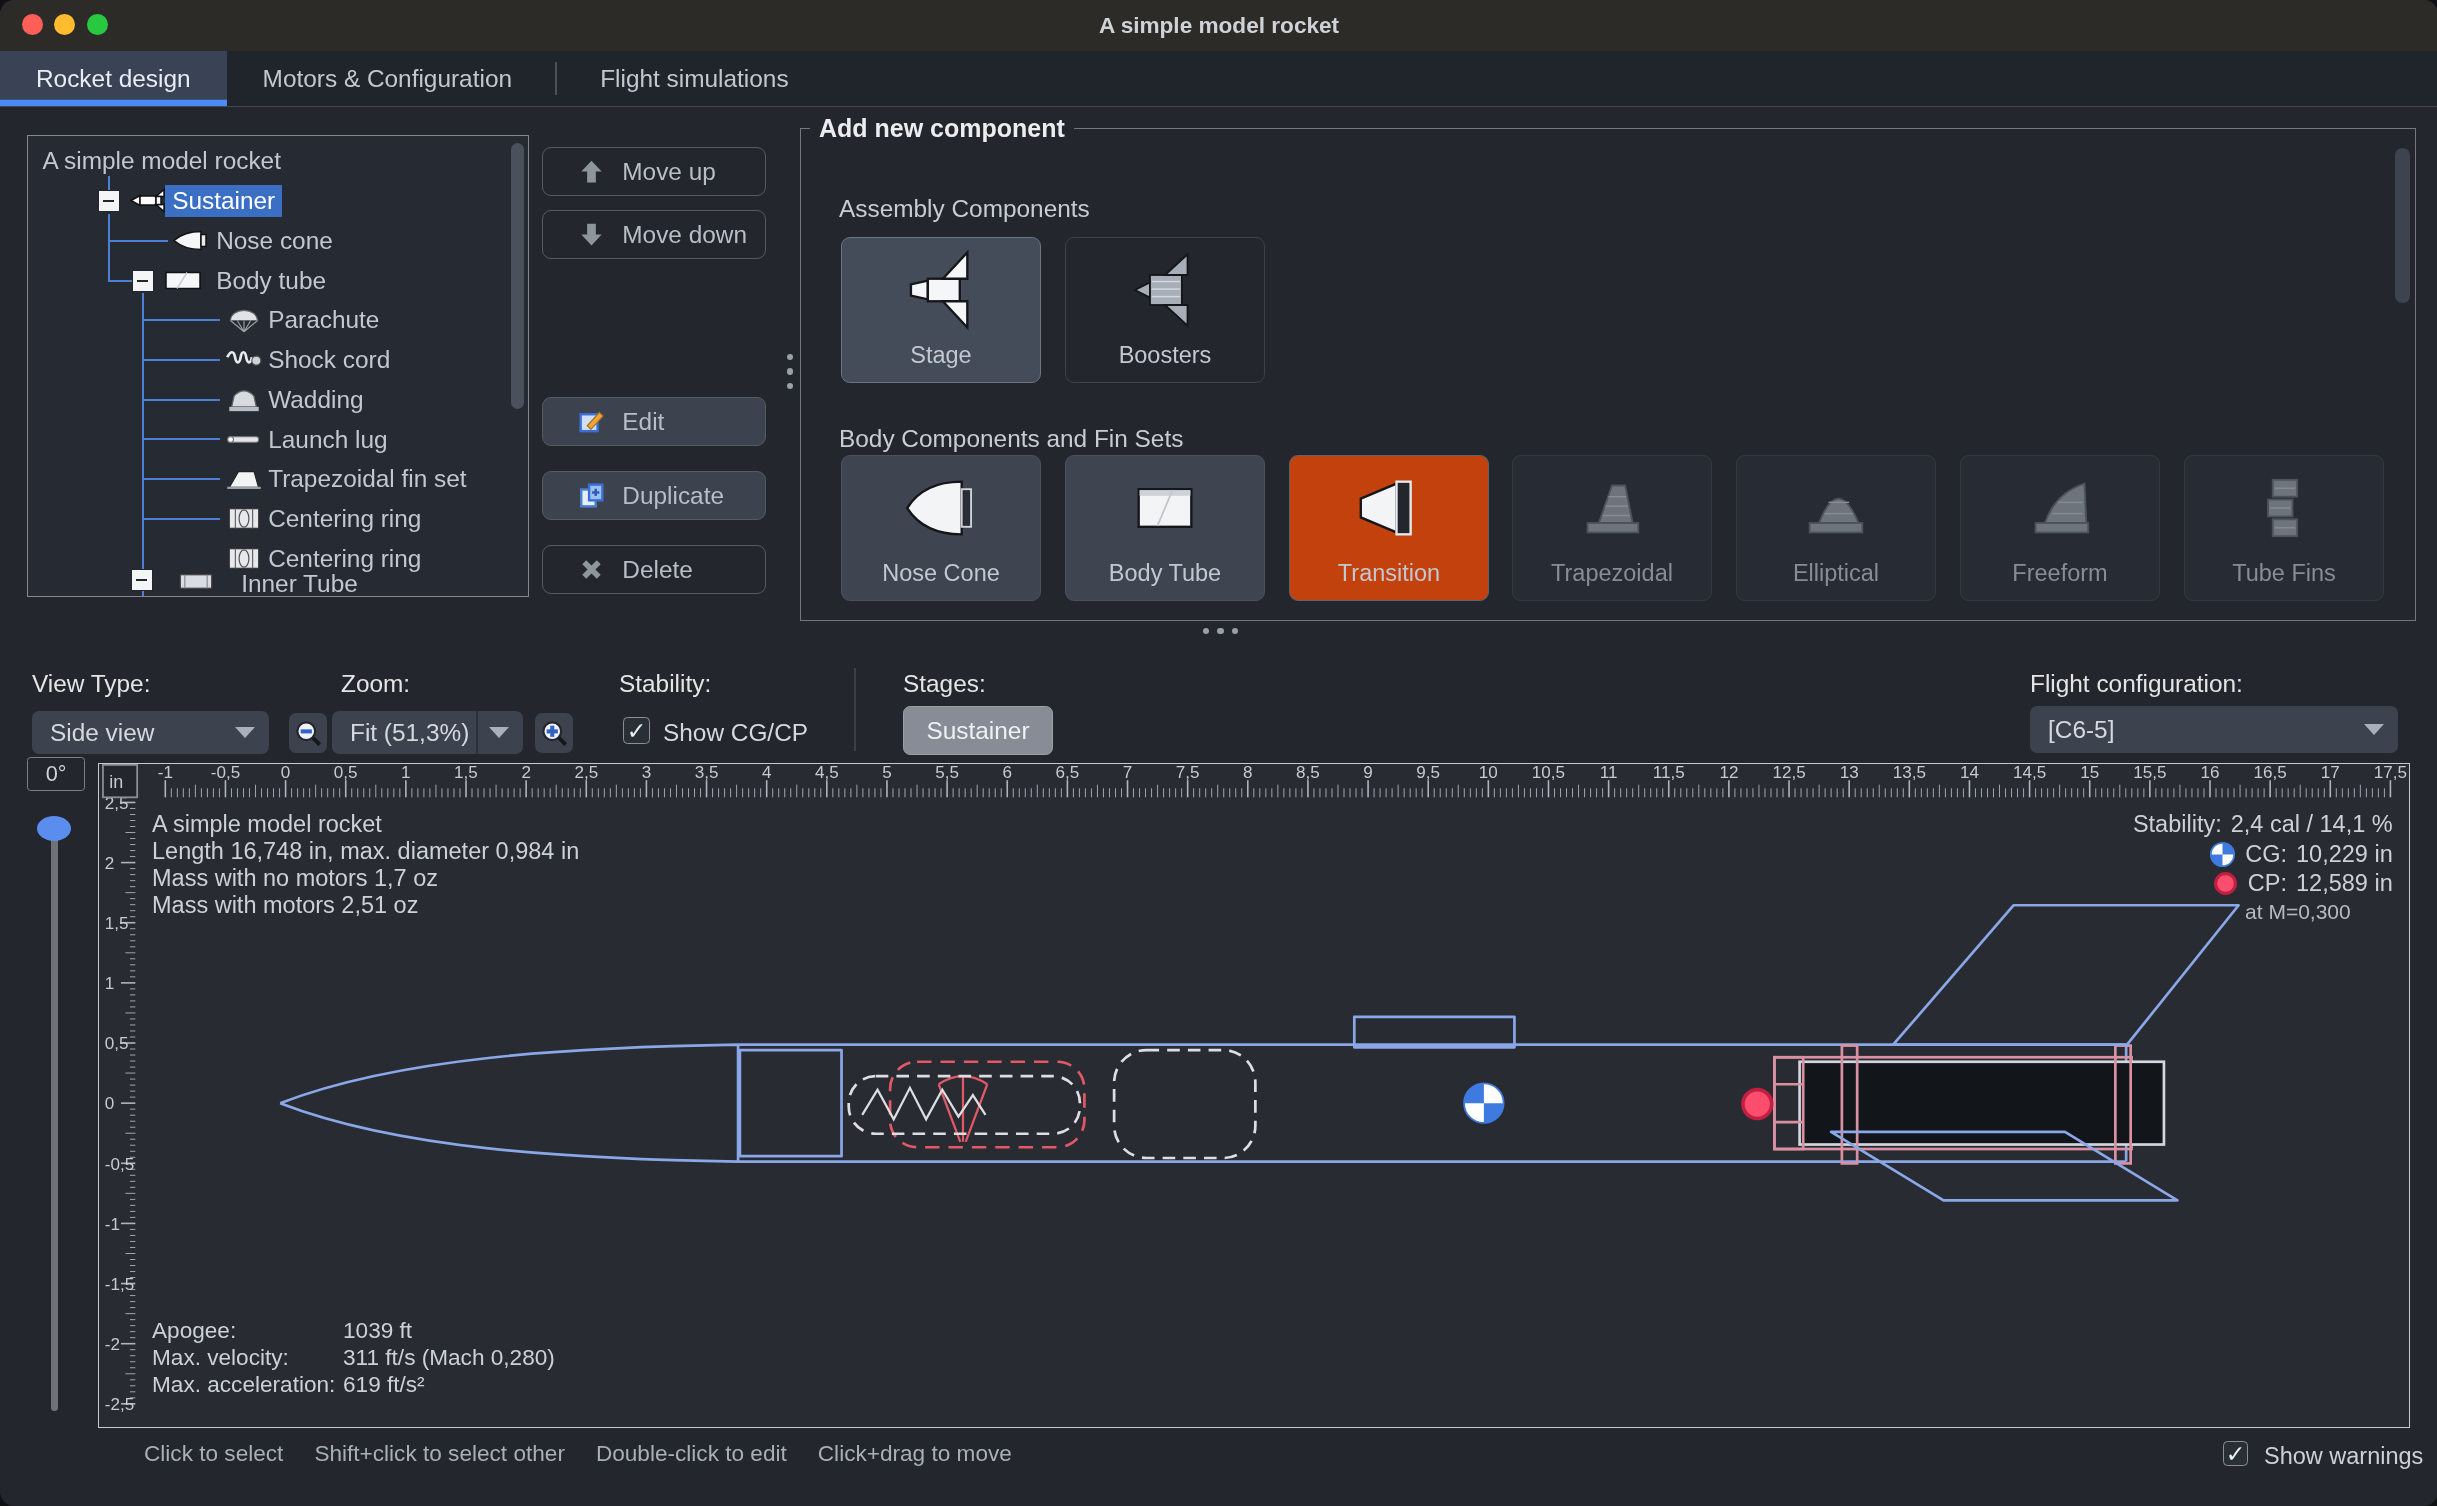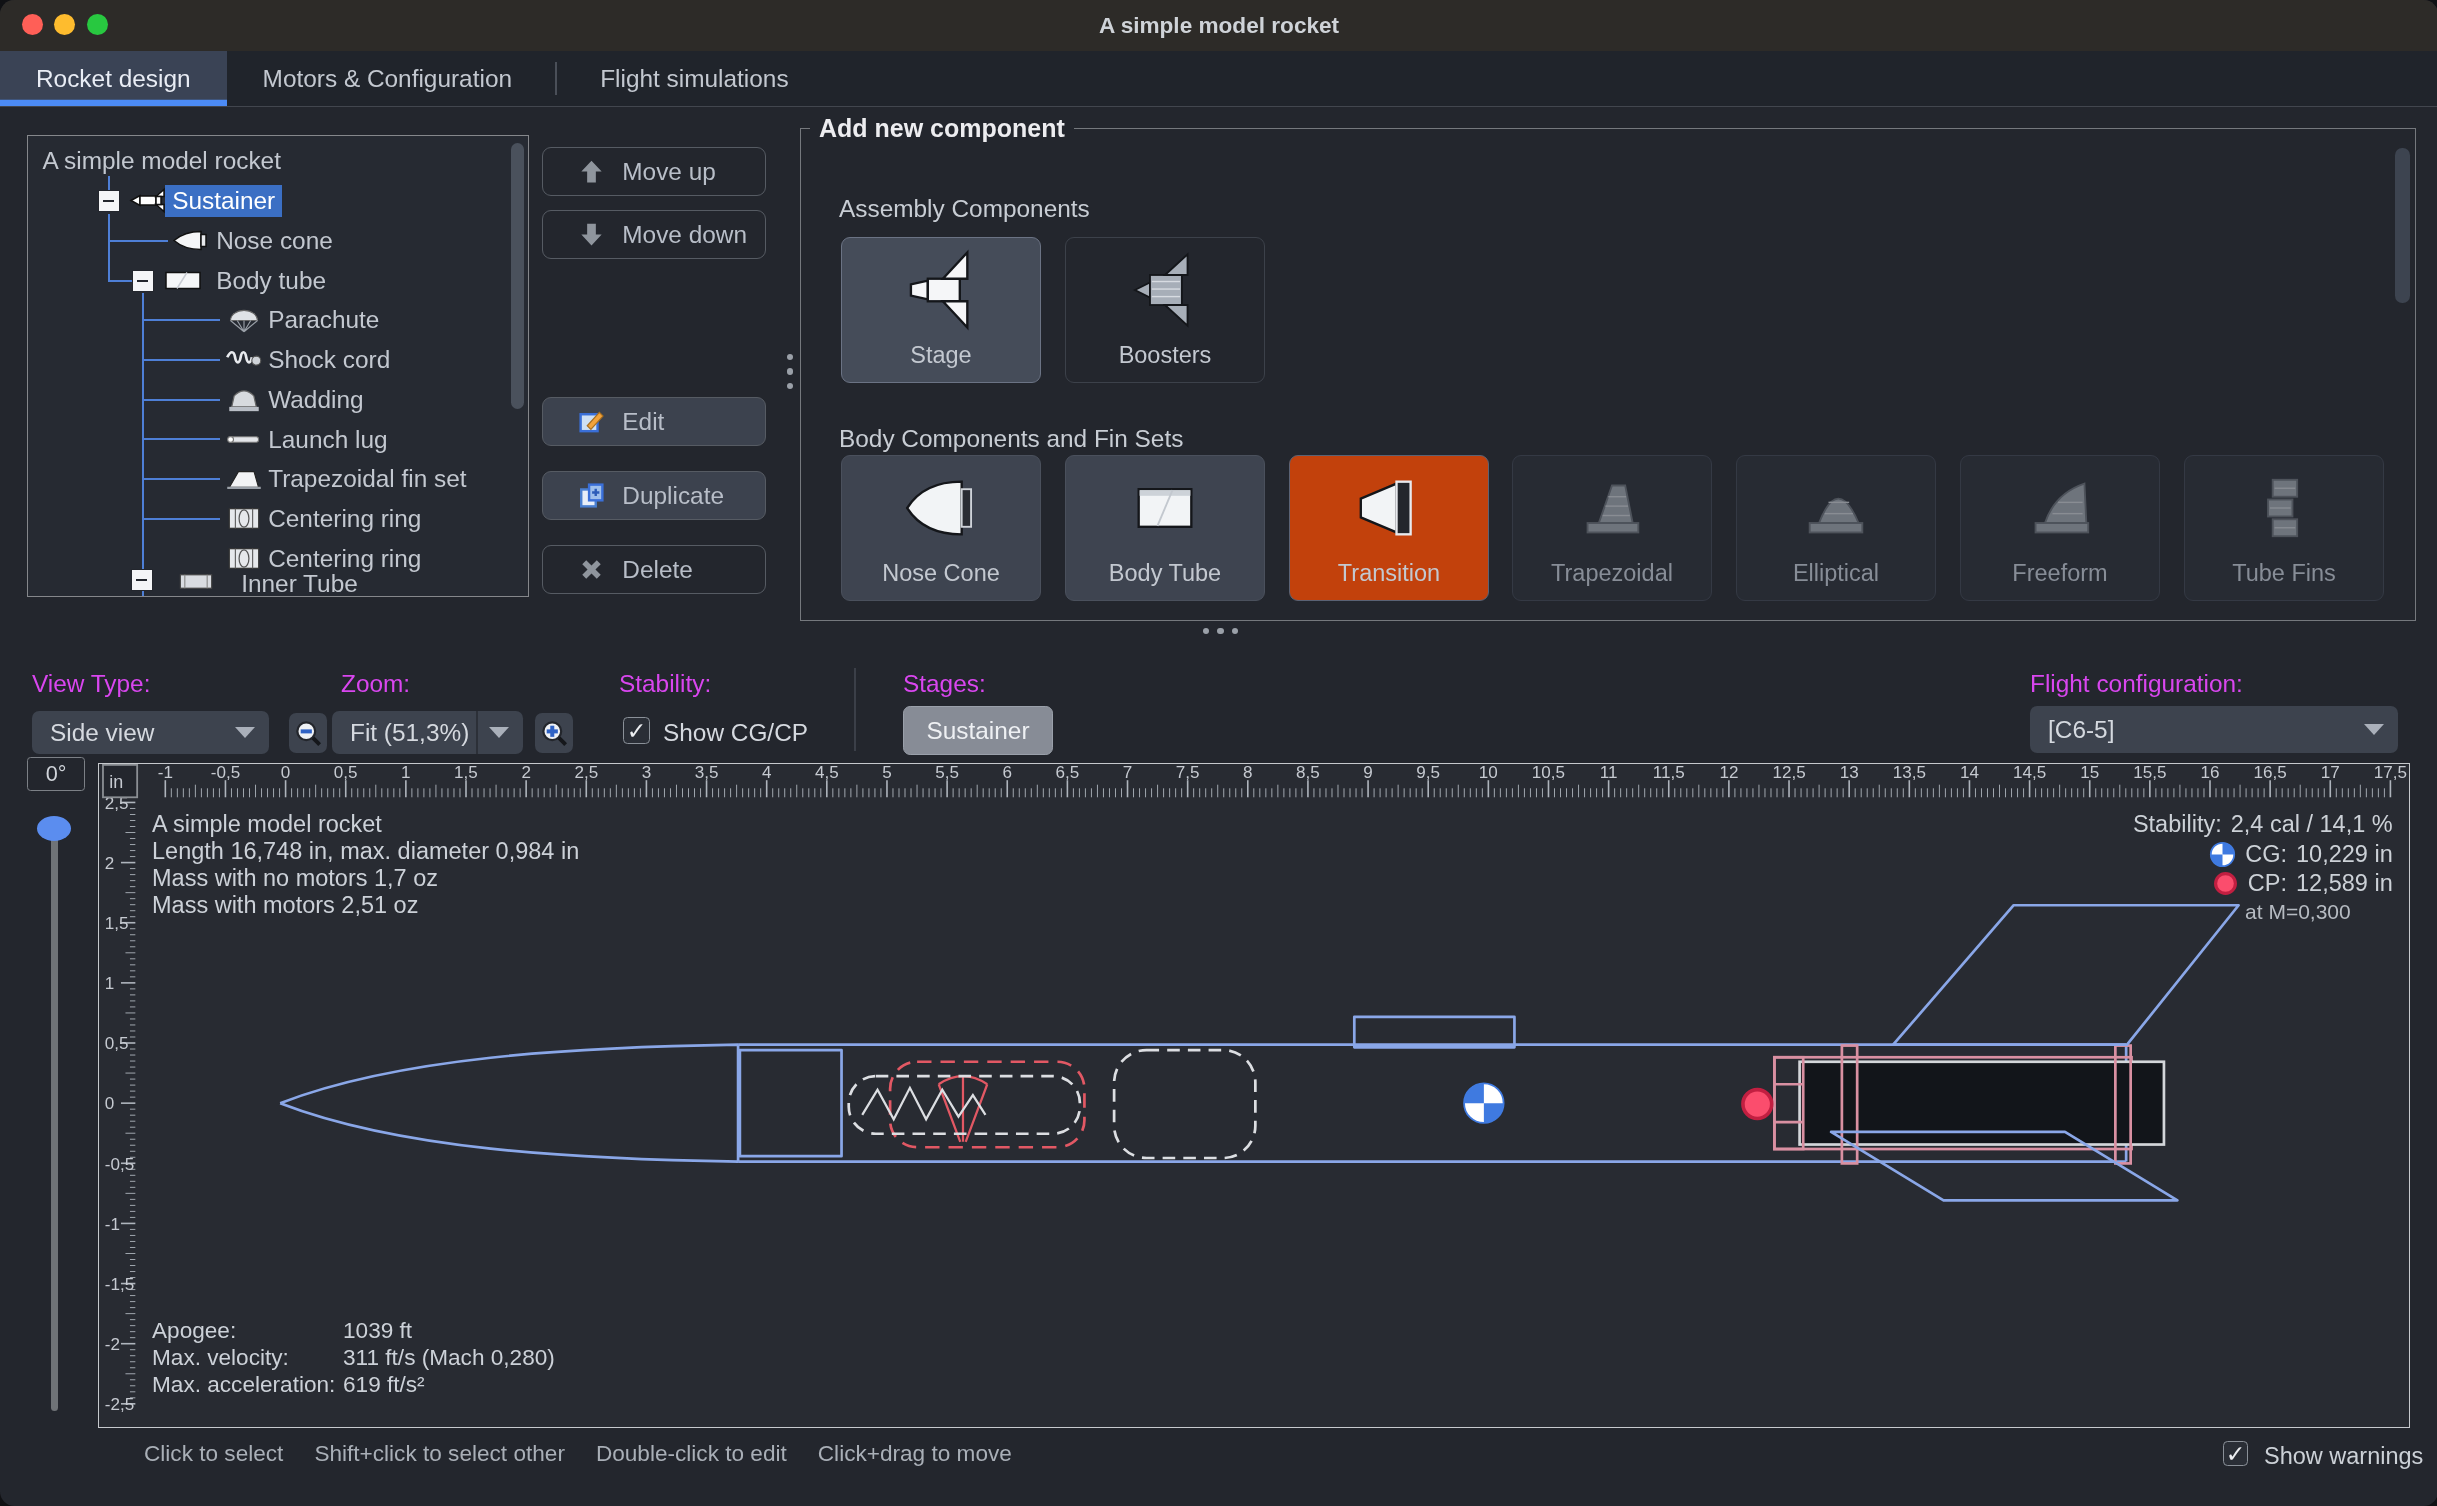--- a/index.html
+++ b/index.html
@@ -57,21 +57,21 @@
   .card .cicon svg{width:94px;height:94px;}
   .card .clabel{font-size:23.5px;color:#c3c8d0;padding-bottom:12.6px;}
   .card.sel{background:#454c59;border-color:#6b7384;}
   .card.en{background:#3e4450;border-color:#4a505c;}
   .card.hov{background:#c2410c;border-color:#5a6274;}
   .card.dis{background:#272b33;border-color:#343944;}
   .card.dis .clabel{color:#878d97;}
   .card.dis .cicon{opacity:.55;}
   .panel-scroll{position:absolute;right:5.4px;top:5.4px;width:14.4px;height:155px;background:#3d4450;border-radius:7.2px;}
   
-  .ctl-label{position:absolute;top:670px;font-size:24.4px;color:#d946ef;}
+  .ctl-label{position:absolute;top:670px;font-size:24.4px;color:#e5e5e5;}
   .ctl{position:absolute;top:711px;height:43px;background:#3d434e;border-radius:7.2px;
     display:flex;align-items:center;font-size:24.4px;color:#d5d9df;}
   .ctl .val{padding-left:18px;flex:1;white-space:nowrap;}
   .caret{width:0;height:0;border-left:10px solid transparent;border-right:10px solid transparent;
     border-top:11.7px solid #aab0ba;margin-right:14.4px;}
   .combo-sep{width:1.8px;height:100%;background:#2c3038;}
   .zbtn{position:absolute;top:713px;width:38px;height:40px;background:#3d434e;border-radius:7.2px;
     display:flex;align-items:center;justify-content:center;}
   .zbtn svg{width:29px;height:29px;}
   .cb{position:absolute;width:27px;height:27px;border:1.8px solid #8a9098;border-radius:4.5px;background:#2a2e36;

